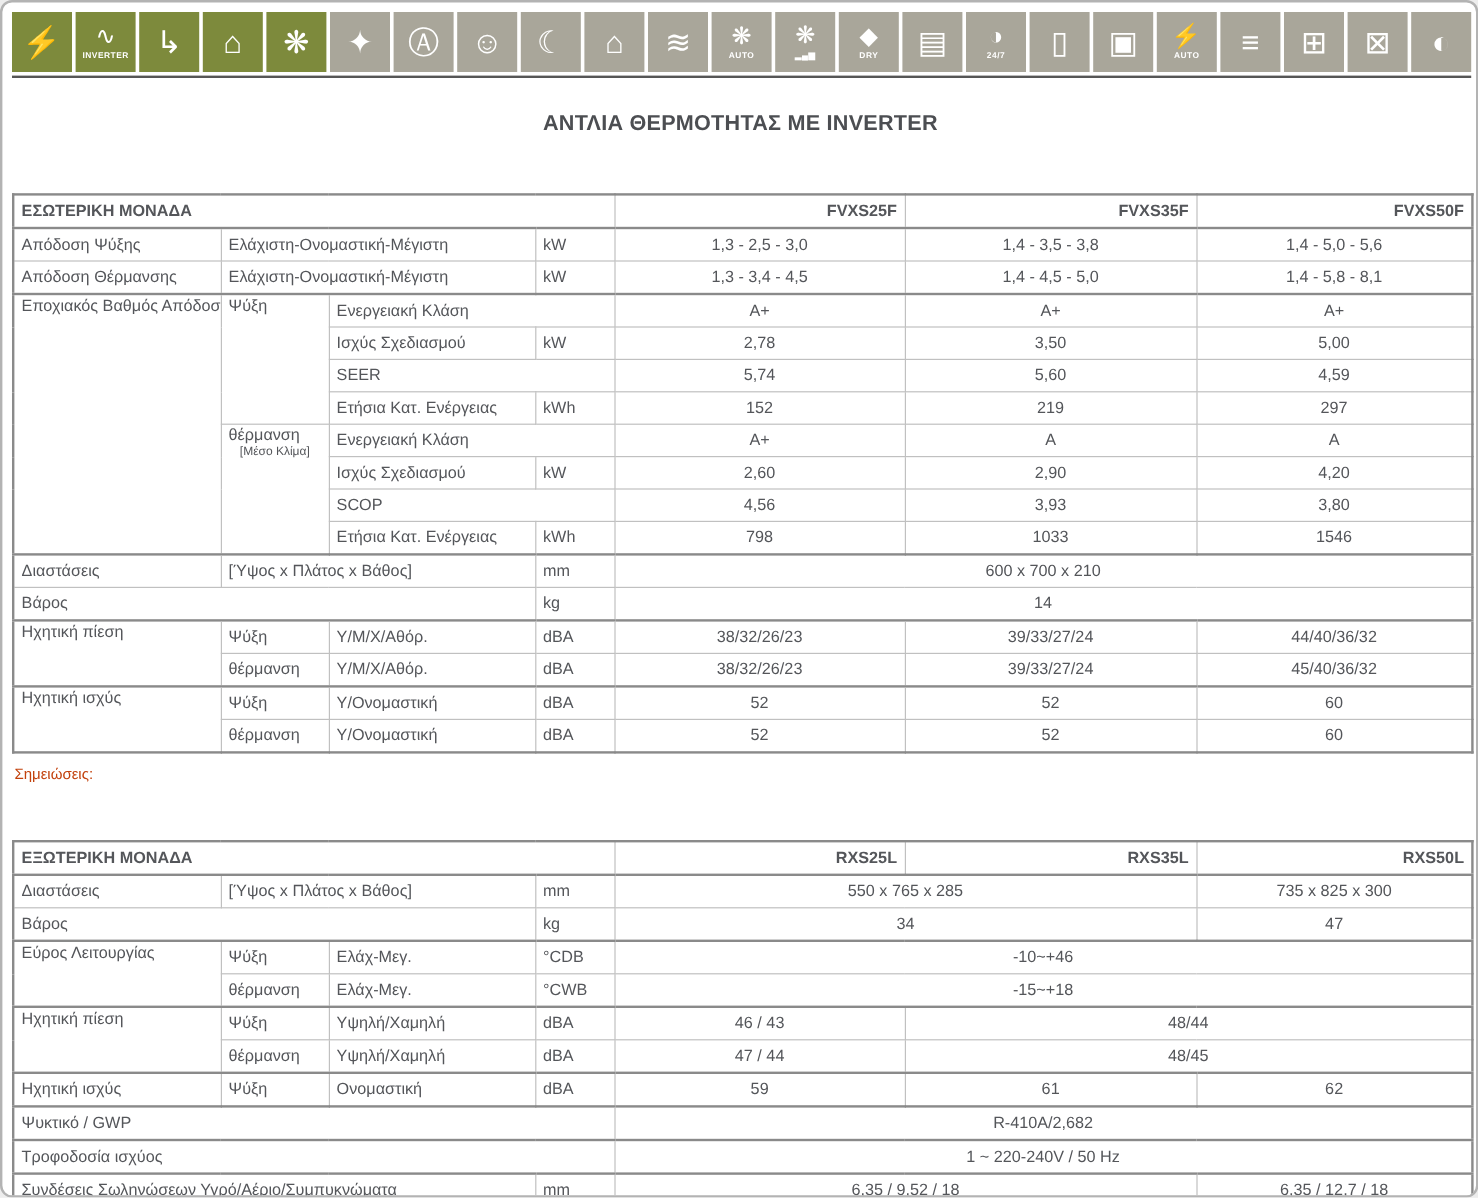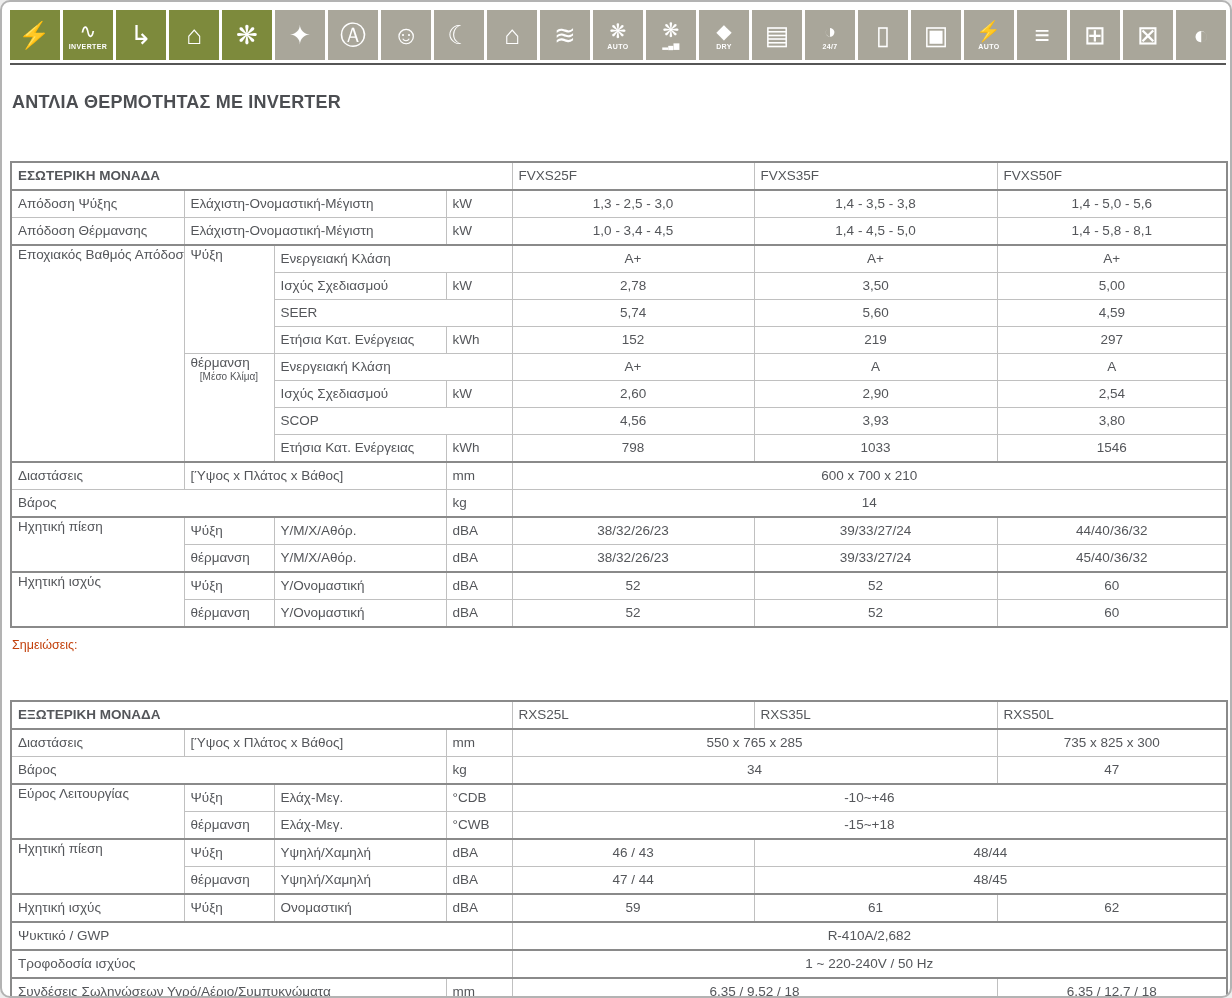--- a/index.html
+++ b/index.html
@@ -10,28 +10,28 @@
   
   .icon-strip{display:flex;gap:3px;width:1216px;padding-bottom:3px;border-bottom:2px solid #565656;}
   .icon{width:50px;height:50px;flex:0 0 auto;display:flex;flex-direction:column;
         align-items:center;justify-content:center;color:#fff;user-select:none;}
   .icon.green{background:#7d8a3c;}
   .icon.gray{background:#a9a69a;}
   .icon .glyph{font-size:26px;line-height:1;}
   .icon.tagged .glyph{font-size:20px;}
   .icon .tag{font-size:7px;font-weight:bold;letter-spacing:.4px;margin-top:2px;}
   
-  .page-title{margin:27px 0 16px 2px;font-size:18px;font-weight:bold;color:#4c4e52;letter-spacing:.2px;}
+  .page-title{margin:27px 0 16px 2px;font-size:18px;font-weight:bold;color:#4c4e52;letter-spacing:.2px;text-align:center;}
   
   table.spec{border-collapse:collapse;table-layout:fixed;width:1216px;color:#54565a;}
   table.spec{border:2px solid #8a8a8a;margin-top:48px;}
   table.spec td{border:1px solid #c0c0c0;height:24px;padding:1px 6px;font-size:13.5px;line-height:1.15;
                 overflow:hidden;white-space:nowrap;}
   tr.thick td{border-top:2px solid #8a8a8a;}
-  td.model{font-weight:normal;text-align:left;font-size:14px;}
+  td.model{font-weight:bold;text-align:right;font-size:14px;}
   td.section{font-weight:bold;font-size:14px;}
   td.val{text-align:center;font-size:14px;}
   td.multiline{white-space:pre-line;vertical-align:top;padding-top:3px;line-height:25px;}
   td.topline{vertical-align:top;padding-top:3px;}
   .climate{display:block;font-size:10px;text-align:center;}
   
   .notes{display:flex;gap:8px;margin:10px 0 12px 2px;font-size:12.5px;color:#c2410c;}
   .notes .note-lines div{line-height:1.6;}
 </style>
 </head>
@@ -141,21 +141,21 @@
       <td colspan="2">Ελάχιστη-Ονομαστική-Μέγιστη</td>
       <td>kW</td>
       <td class="val">1,3 - 2,5 - 3,0</td>
       <td class="val">1,4 - 3,5 - 3,8</td>
       <td class="val">1,4 - 5,0 - 5,6</td>
     </tr>
     <tr>
       <td>Απόδοση Θέρμανσης</td>
       <td colspan="2">Ελάχιστη-Ονομαστική-Μέγιστη</td>
       <td>kW</td>
-      <td class="val">1,0 - 3,4 - 4,5</td>
+      <td class="val">1,3 - 3,4 - 4,5</td>
       <td class="val">1,4 - 4,5 - 5,0</td>
       <td class="val">1,4 - 5,8 - 8,1</td>
     </tr>
     <tr class="thick">
       <td rowspan="8" class="multiline">Εποχιακός
 Βαθμός
 Απόδοσης</td>
       <td rowspan="4" class="topline">Ψύξη</td>
       <td colspan="2">Ενεργειακή Κλάση</td>
       <td class="val">A+</td>
@@ -187,21 +187,21 @@
       <td colspan="2">Ενεργειακή Κλάση</td>
       <td class="val">A+</td>
       <td class="val">A</td>
       <td class="val">A</td>
     </tr>
     <tr>
       <td>Ισχύς Σχεδιασμού</td>
       <td>kW</td>
       <td class="val">2,60</td>
       <td class="val">2,90</td>
-      <td class="val">2,54</td>
+      <td class="val">4,20</td>
     </tr>
     <tr>
       <td colspan="2">SCOP</td>
       <td class="val">4,56</td>
       <td class="val">3,93</td>
       <td class="val">3,80</td>
     </tr>
     <tr>
       <td>Ετήσια Κατ. Ενέργειας</td>
       <td>kWh</td>

